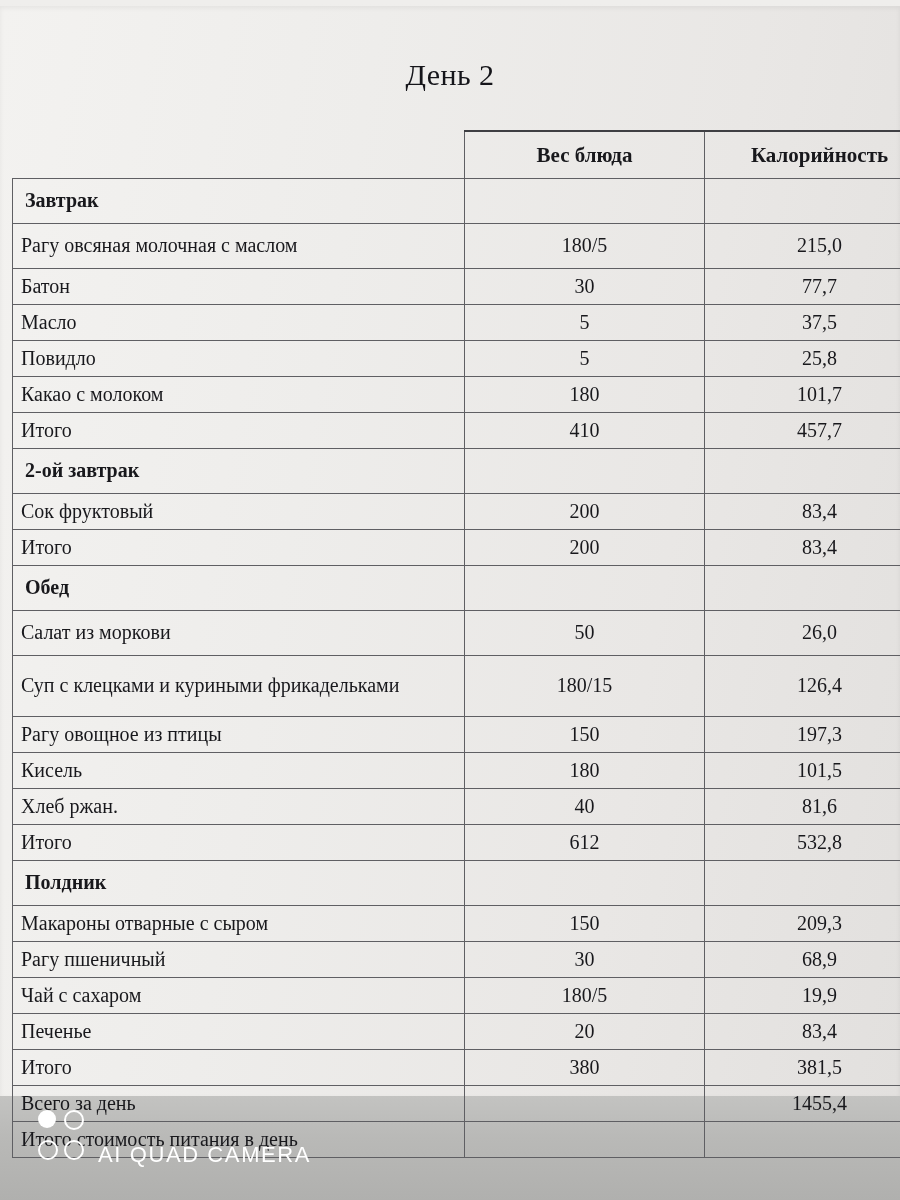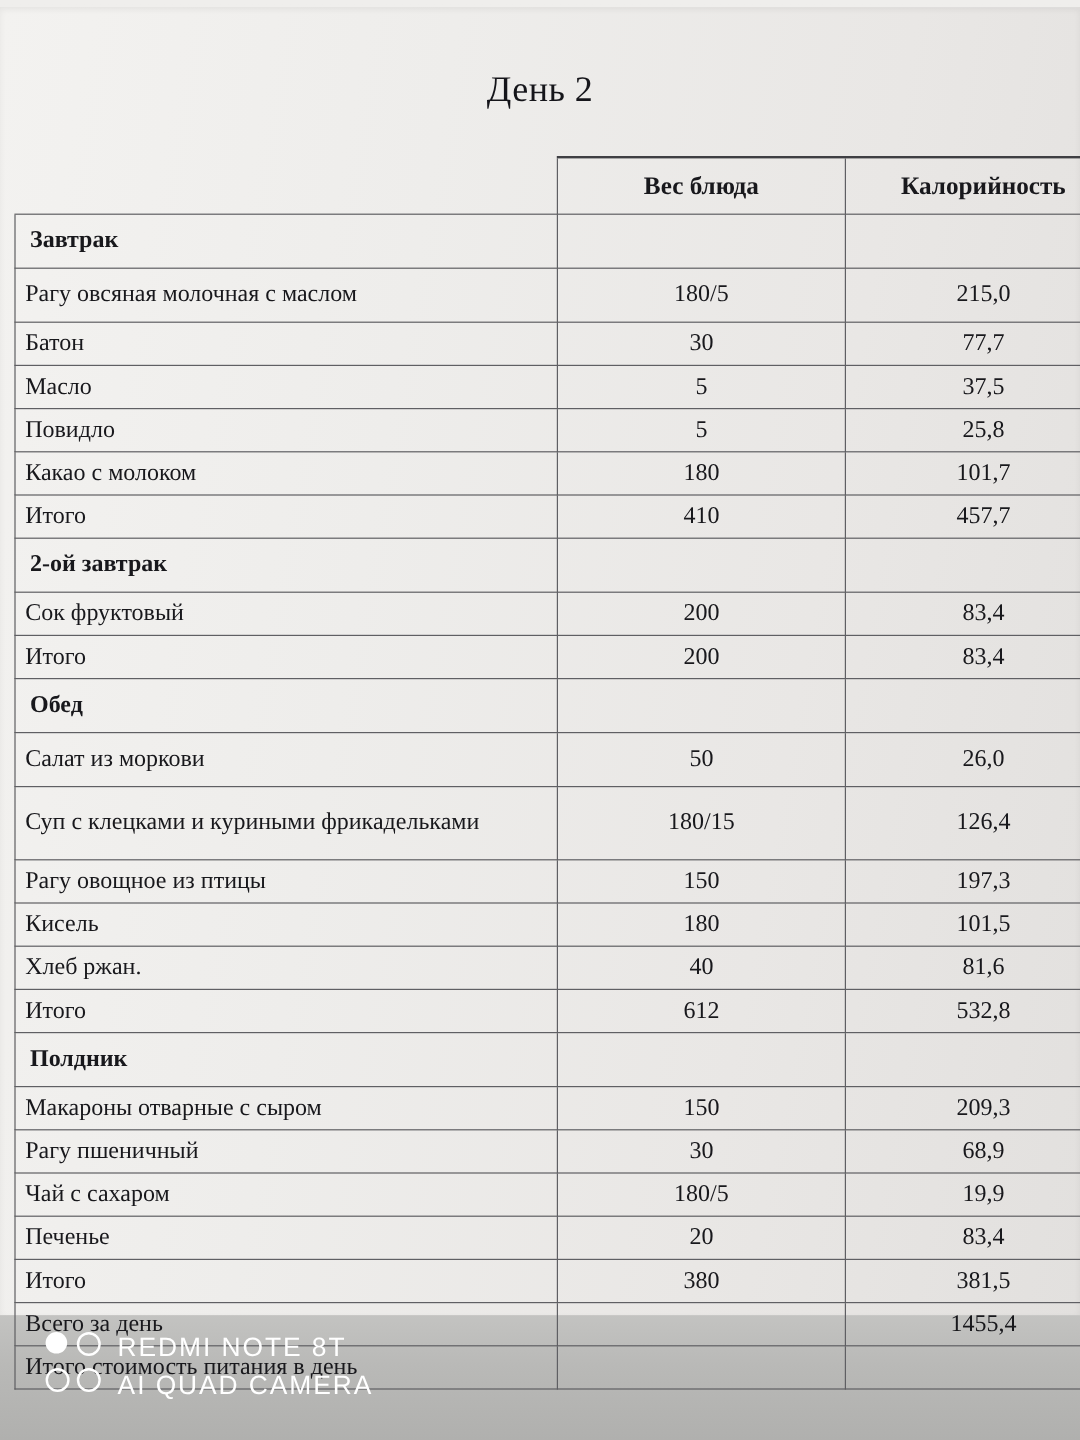--- a/index.html
+++ b/index.html
@@ -308,16 +308,15 @@
   </table>
 
 
   <div id="watermark">
     <div class="lens">
       <i class="d1"></i>
         <i class="d2"></i>
         <i class="d3"></i>
         <i class="d4"></i>
     </div>
-    <div class="wline1">REDMI NOTE 8T</div>
     <div class="wline2">AI QUAD CAMERA</div>
   </div>
 </div>
 
 </body></html>

